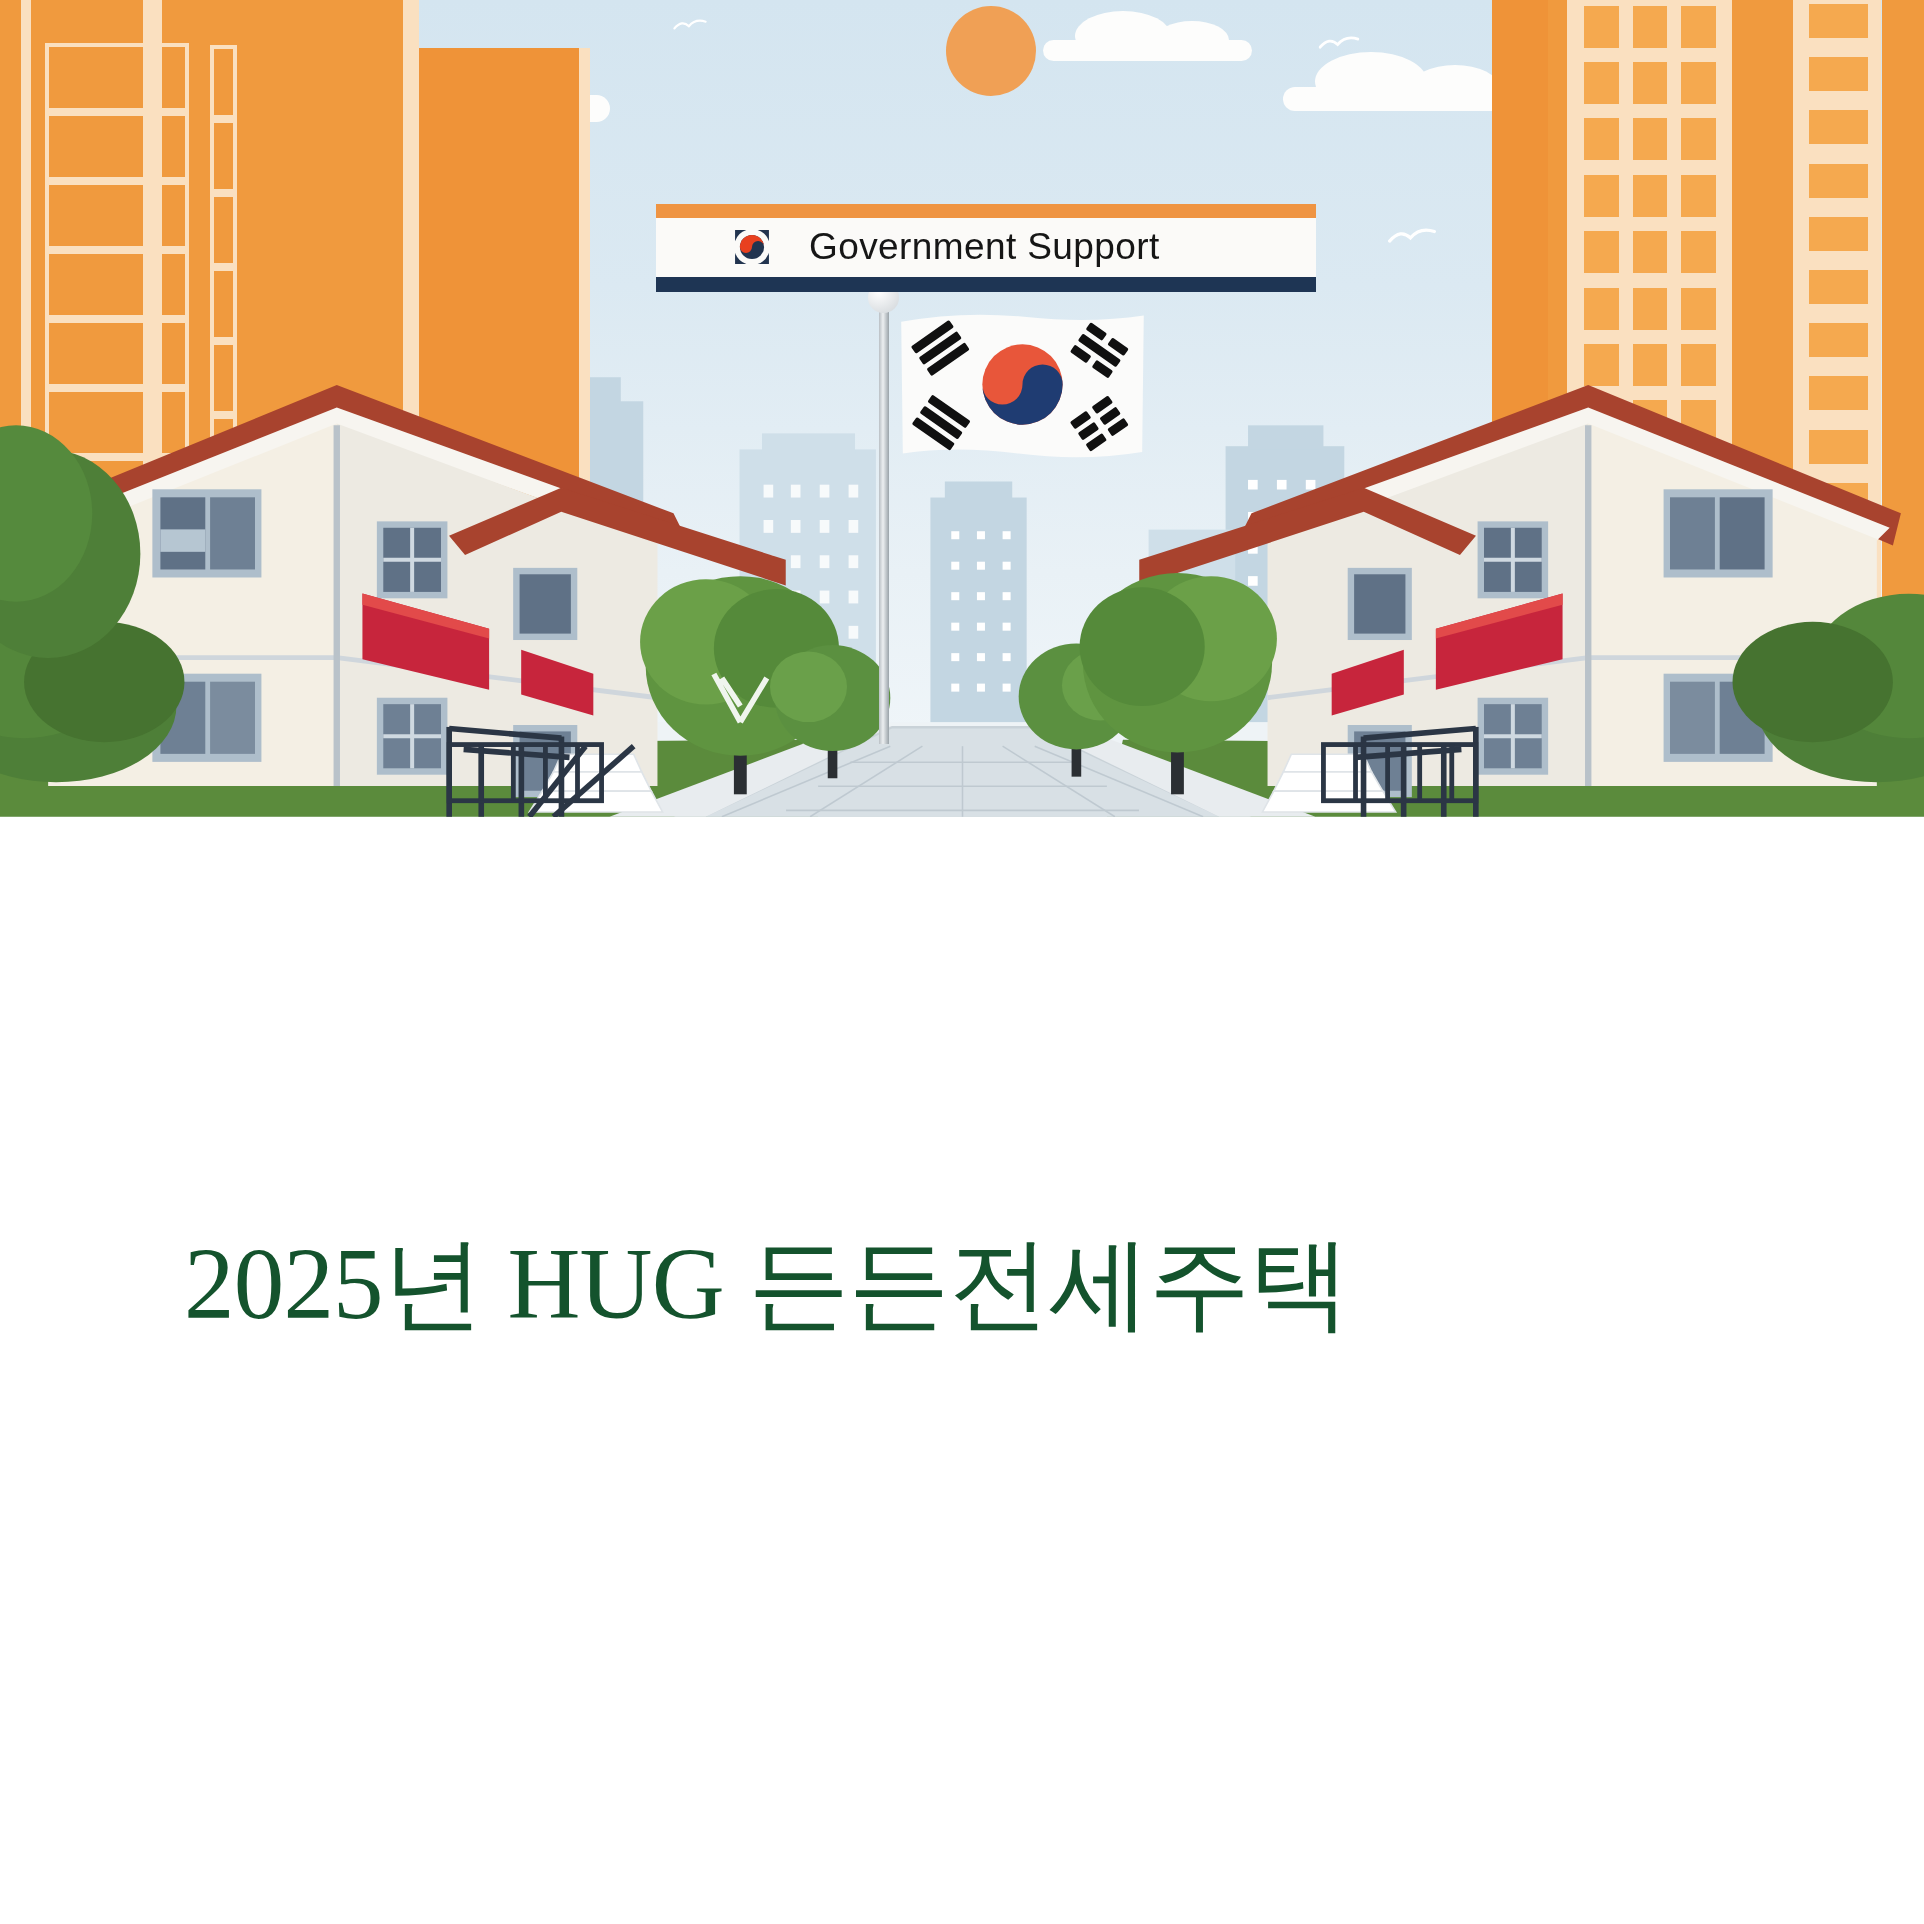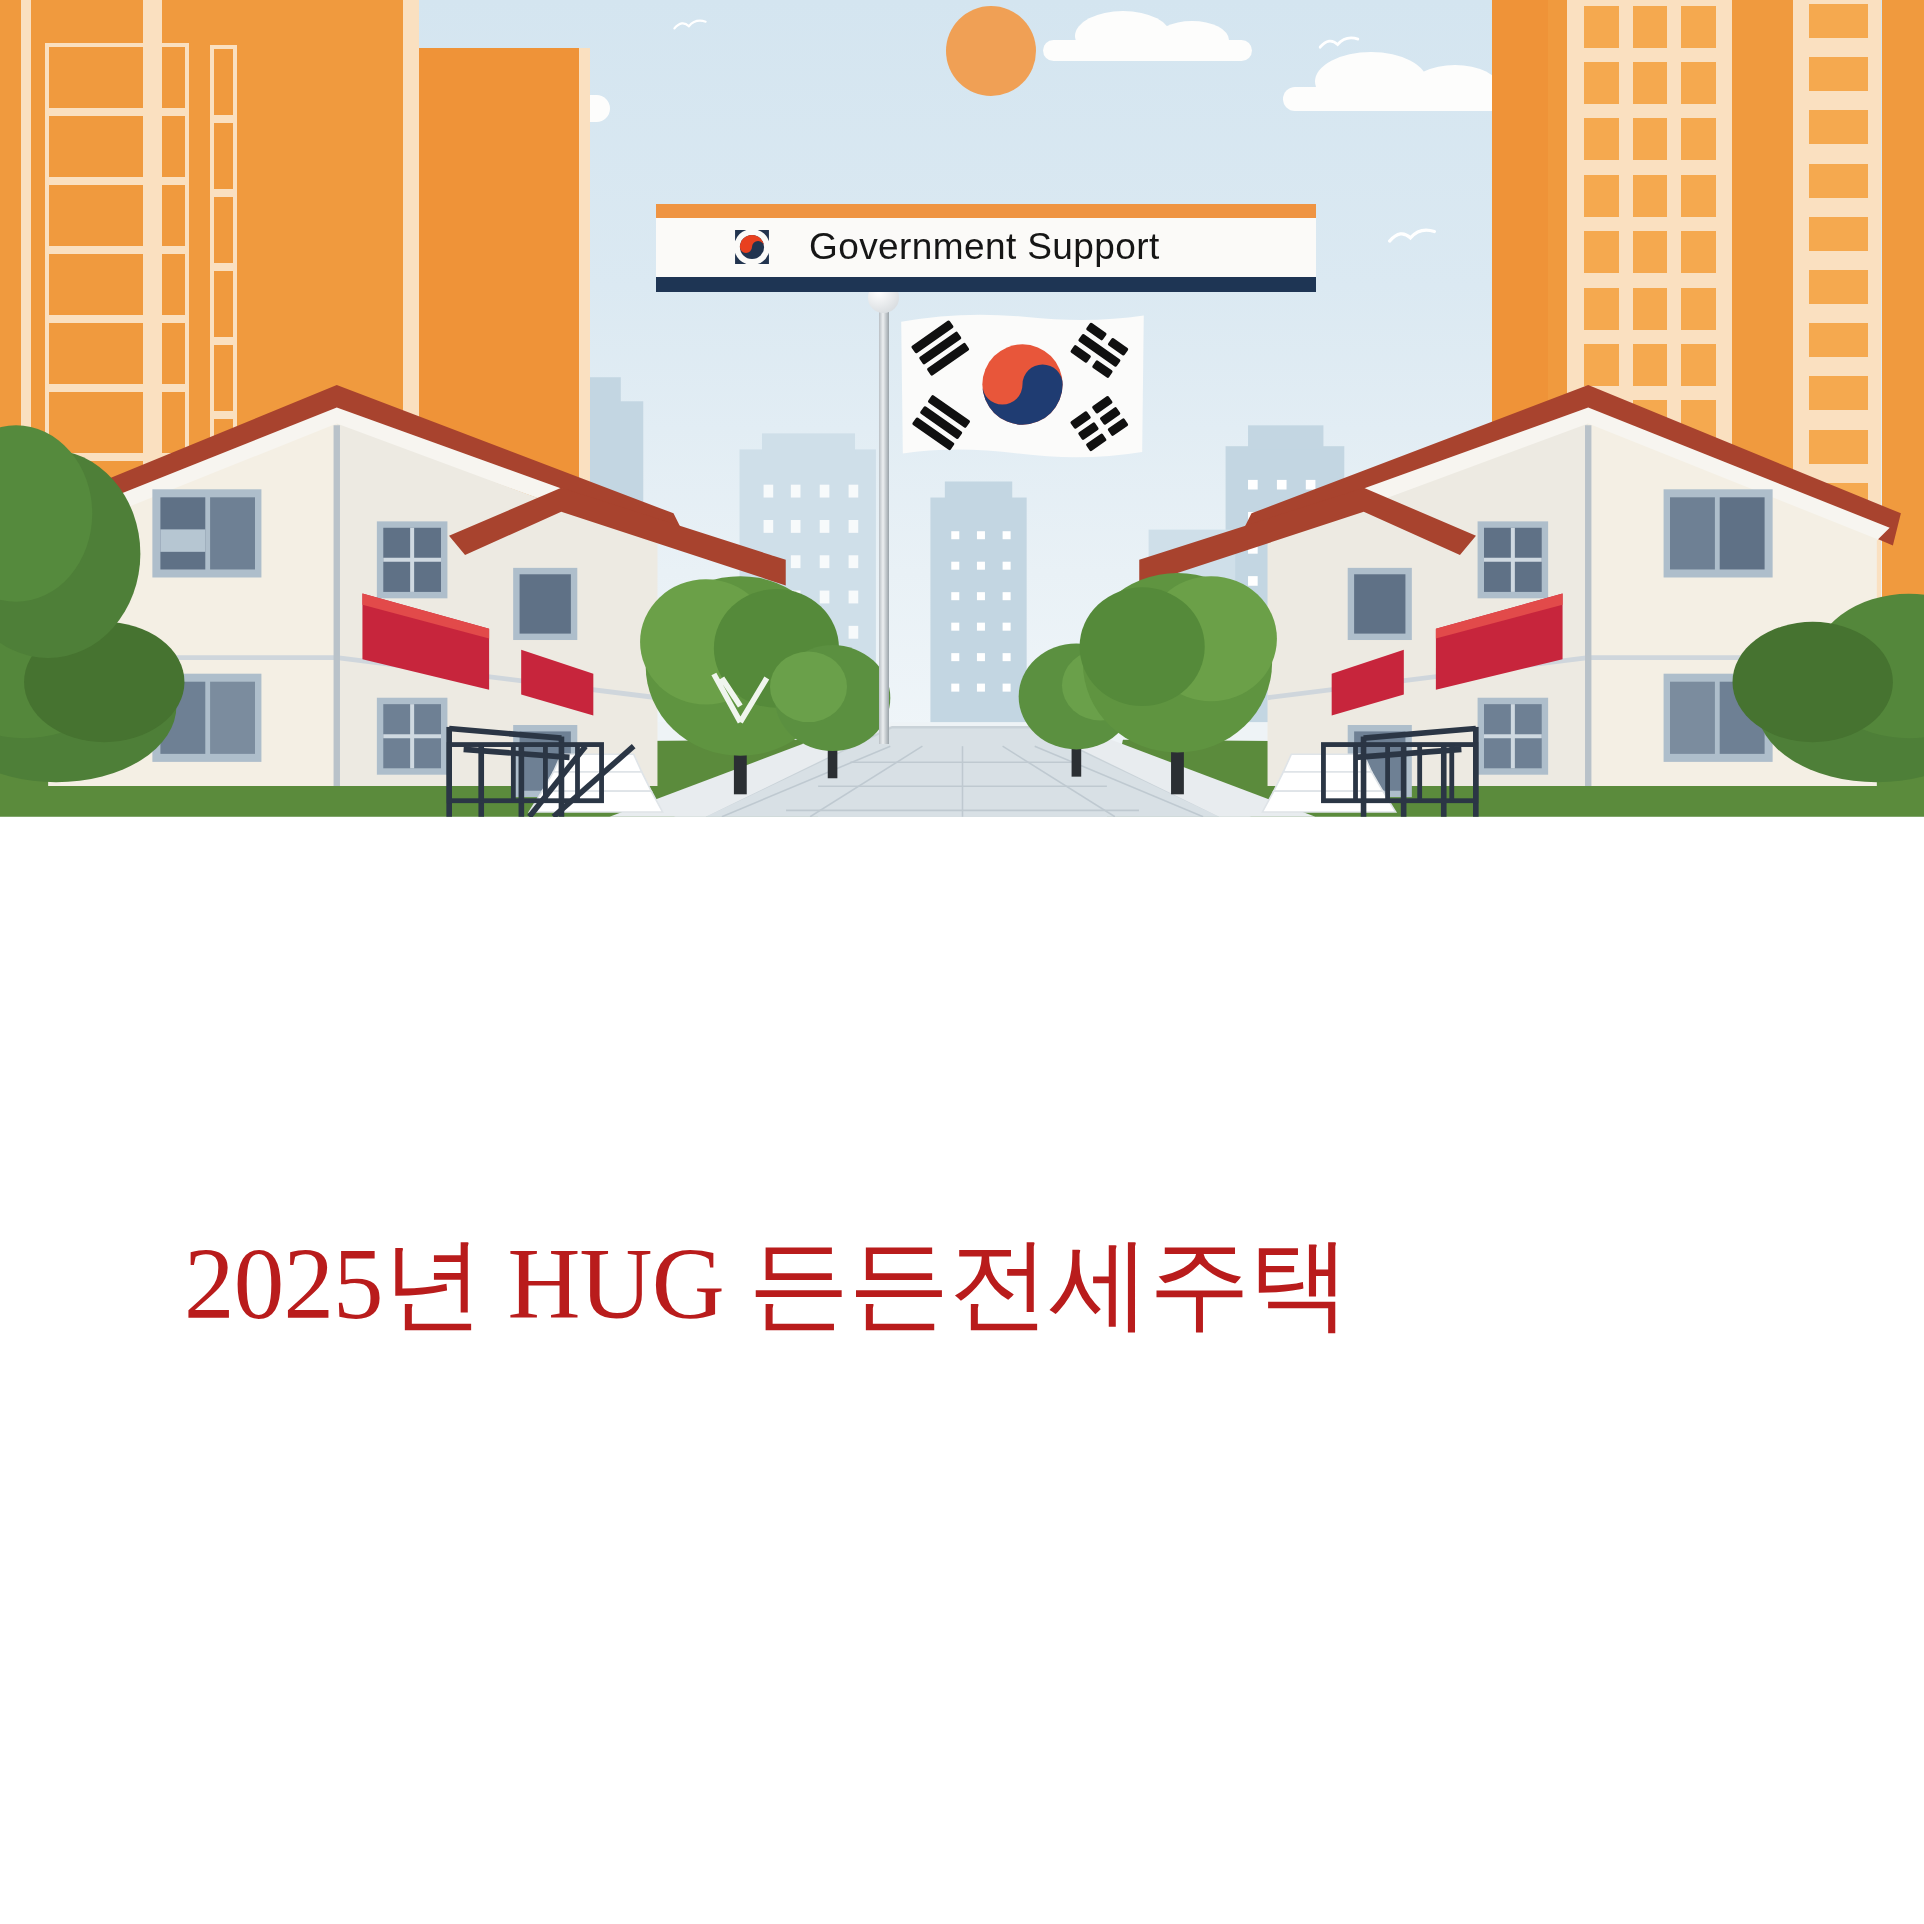--- a/index.html
+++ b/index.html
@@ -81,21 +81,21 @@
   .banner-top { position:absolute; left:0; top:0; width:100%; height:13.6px; background:#ef9442; }
   .banner-body { position:absolute; left:0; top:13.6px; width:100%; height:59px;
         background:#fbfaf8; display:flex; align-items:center; }
   .banner-bot { position:absolute; left:0; top:73px; width:100%; height:15.2px; background:#1e3554; }
   .gov-emblem { width:50px; height:50px; margin-left:71px; flex:0 0 auto; }
   .banner-text { margin-left:32px; font-size:37px; color:#161616; letter-spacing:0.4px;
         font-family:"Liberation Sans", sans-serif; }
 
   
   .title-wrap { position:absolute; left:184px; top:1219px; width:1604px; }
-  .title-line { font-family:"Liberation Serif", serif; font-size:101px; color:#b91c1c;
+  .title-line { font-family:"Liberation Serif", serif; font-size:101px; color:#14532d;
         line-height:1.30; font-weight:400; letter-spacing:-0.8px; white-space:nowrap; }
 </style>
 </head>
 <body>
 
 <div id="page">
 
   <div class="hero">
     <div class="sky"></div>
 

